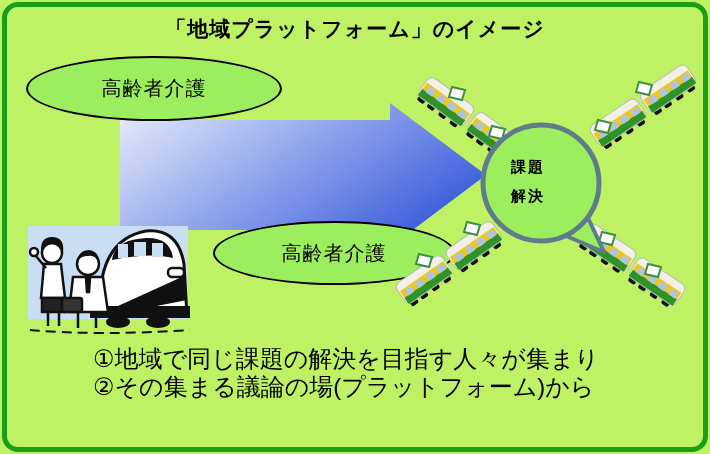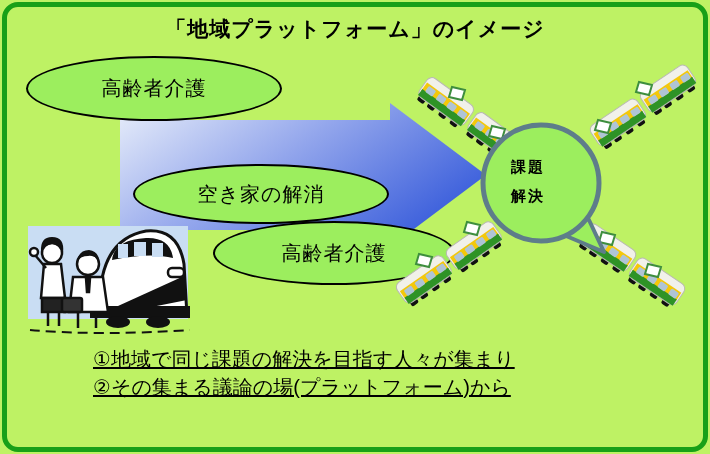--- a/index.html
+++ b/index.html
@@ -23,21 +23,21 @@
   #e1{left:26px;top:56px;width:252px;height:61px;}
   #e2{left:83px;top:108px;width:262px;height:62px;}
   #e3{left:133px;top:164px;width:252px;height:56px;}
   #e4{left:213px;top:221px;width:238px;height:60px;}
   #bubble-label{
     position:absolute;left:511px;top:152px;z-index:4;
     font-size:15px;font-weight:bold;line-height:29px;letter-spacing:2px;
   }
   #steps{
     position:absolute;left:93px;top:345px;z-index:5;
-    font-size:20px;line-height:28px;white-space:nowrap;text-decoration:underline;
+    font-size:24px;line-height:28px;white-space:nowrap;
   }
 </style>
 </head>
 <body>
 
 <div id="canvas">
   <div id="frame"></div>
 
   <div id="title">「地域プラットフォーム」のイメージ</div>
 
@@ -85,23 +85,20 @@
         <path d="M 86,278 L 90,278 L 89,292 L 87,292 Z" fill="#111"></path>
         <rect x="62" y="298" width="20" height="14" rx="2" fill="#333"></rect>
         <path d="M 78,312 L 78,328 M 96,312 L 96,328"></path>
       </g>
       <path d="M 30,330 Q 100,336 190,330" stroke="#111" stroke-width="2" fill="none" stroke-dasharray="10 6"></path>
     </g>
   </svg>
 
   <div class="ellipse" id="e1">
     <span>高齢者介護</span>
-  </div>
-  <div class="ellipse" id="e3">
-    <span>空き家の解消</span>
   </div>
   <div class="ellipse" id="e4">
     <span>高齢者介護</span>
   </div>
 
   <svg id="front-layer" class="svglayer" viewBox="0 0 710 454">
     <defs>
       <g id="car">
         <rect x="-25" y="8" width="8" height="6" rx="2" fill="#111"></rect>
         <rect x="-13" y="8" width="8" height="6" rx="2" fill="#111"></rect>

